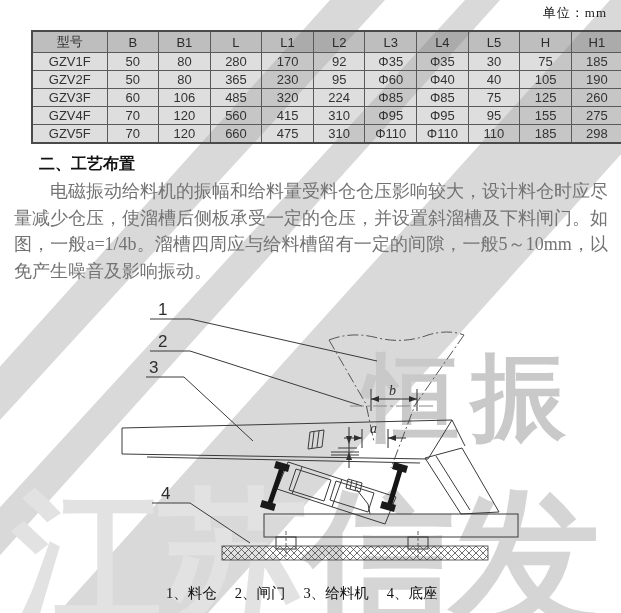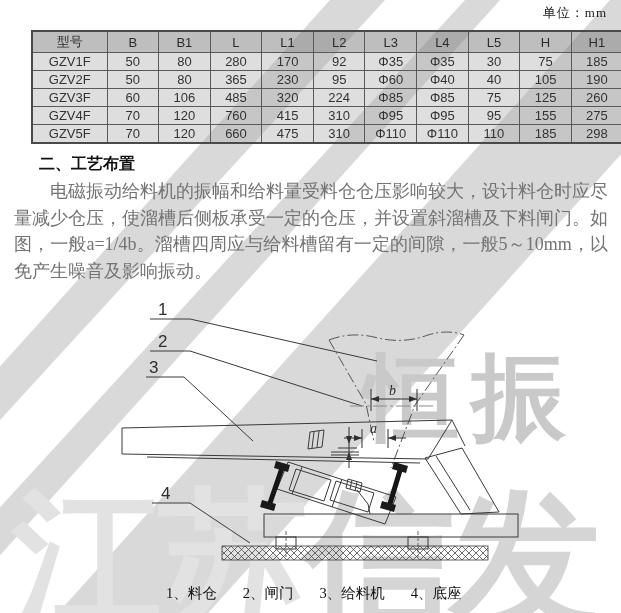--- a/index.html
+++ b/index.html
@@ -17,21 +17,21 @@
   .spec{position:absolute;left:14px;top:30px;width:593px;border-collapse:collapse;table-layout:fixed;
         font-family:"Liberation Sans",sans-serif;font-size:13px;color:#333;border:2px solid #4a4a4a;margin-left:17px;}
   .spec th,.spec td{border:1px solid #5a5a5a;text-align:center;padding:0;overflow:hidden;}
   .spec th{height:20px;background:rgba(125,125,125,.5);font-weight:normal;color:#2c2c2c;}
   .spec td{height:17px;background:rgba(168,168,168,.38);}
   
   .heading{position:absolute;left:39px;top:154px;font-size:16px;font-weight:bold;color:#111;}
   .para{position:absolute;left:14px;top:178px;width:594px;font-size:18px;line-height:26.5px;
         text-indent:2em;text-align:justify;color:#737373;}
   
-  .caption{position:absolute;left:166px;top:584px;display:flex;gap:26px;font-size:14.5px;color:#111;}
+  .caption{position:absolute;left:166px;top:584px;display:flex;gap:18px;font-size:14.5px;color:#111;}
   .dlabel{font-family:"Liberation Sans",sans-serif;font-size:17px;fill:#2e2e2e;}
   .dim{font-family:"Liberation Serif",serif;font-style:italic;font-size:14px;fill:#2e2e2e;}
 </style>
 </head>
 <body>
 
 <div class="page">
 
   <svg width="621" height="613" viewBox="0 0 621 613">
     <polygon points="330,0 500,0 -52,613 -222,613" fill="#d9d9d9"></polygon>
@@ -100,21 +100,21 @@
           <td>Φ85</td>
           <td>Φ85</td>
           <td>75</td>
           <td>125</td>
           <td>260</td>
         </tr>
         <tr>
           <td>GZV4F</td>
           <td>70</td>
           <td>120</td>
-          <td>760</td>
+          <td>560</td>
           <td>415</td>
           <td>310</td>
           <td>Φ95</td>
           <td>Φ95</td>
           <td>95</td>
           <td>155</td>
           <td>275</td>
         </tr>
         <tr>
           <td>GZV5F</td>

